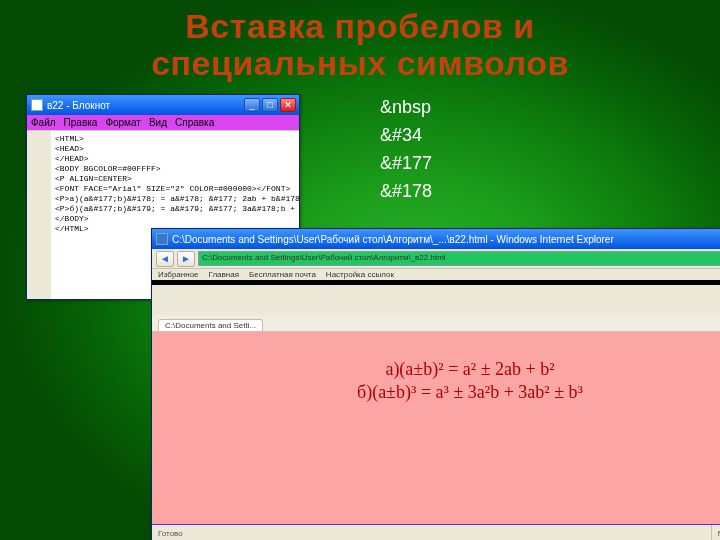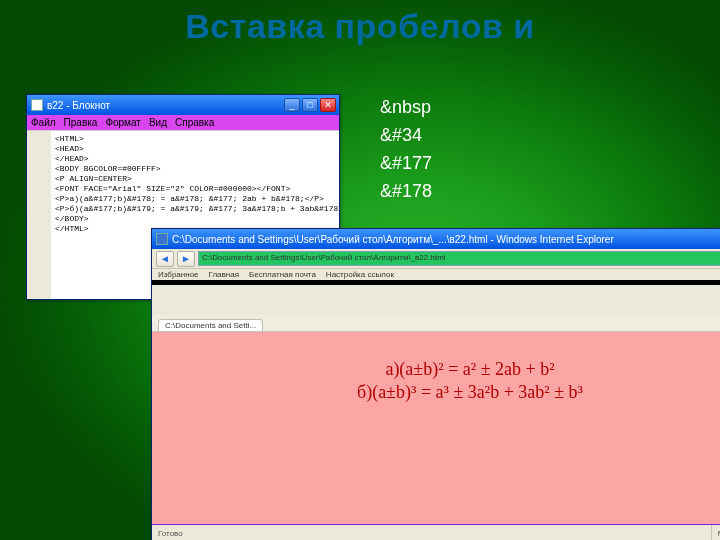--- a/index.html
+++ b/index.html
@@ -6,40 +6,40 @@
   body {
     width: 720px;
     height: 540px;
     background: radial-gradient(ellipse 420px 300px at 58% 52%, #2db82d 0%, #1a9a1a 35%, #0d7d0d 60%, #066106 80%, #044a04 100%);
     font-family: Arial, sans-serif;
     overflow: hidden;
     position: relative;
   }
   .title {
     text-align: center;
-    color: #0369a1;
+    color: #c2410c;
     font-weight: bold;
     font-size: 34px;
     line-height: 1.1;
     padding: 8px 20px 6px;
     letter-spacing: 0.5px;
   }
   .entity-list {
     position: absolute;
     left: 380px;
     top: 94px;
     color: #fff;
     font-size: 18px;
     line-height: 1.55;
   }
   .notepad-win {
     position: absolute;
     left: 26px;
     top: 94px;
-    width: 314px;
+    width: 274px;
     background: #ece9d8;
     border: 1px solid #0a246a;
     box-shadow: 1px 1px 3px rgba(0,0,0,0.35);
   }
   .titlebar {
     height: 20px;
     background: linear-gradient(#3d95ff, #0053e1);
     display: flex;
     align-items: center;
     padding: 0 3px 0 4px;
@@ -184,20 +184,21 @@
   .ie-status .spacer{flex:1}
   .statcell{border-left:1px solid #c6c3b5;padding:0 6px;height:100%;display:flex;align-items:center}
   .scrollbar-v{position:absolute;right:0;top:0;bottom:0;width:14px;background:#ece9d8;border-left:1px solid #c6c3b5}
   .scrollbar-v .thumb{background:linear-gradient(#dfe8f6,#b8cce8);border:1px solid #9cb4d8;border-radius:2px;margin:15px 1px;height:120px}
 </style>
 </head>
 <body>
 
 <div class="title">
   <span>Вставка пробелов и</span><br>
+  <span>специальных символов</span>
 </div>
 
 <div class="entity-list">
   <div>&amp;nbsp</div>
   <div>&amp;#34</div>
   <div>&amp;#177</div>
   <div>&amp;#178</div>
 </div>
 
 <div class="notepad-win">

